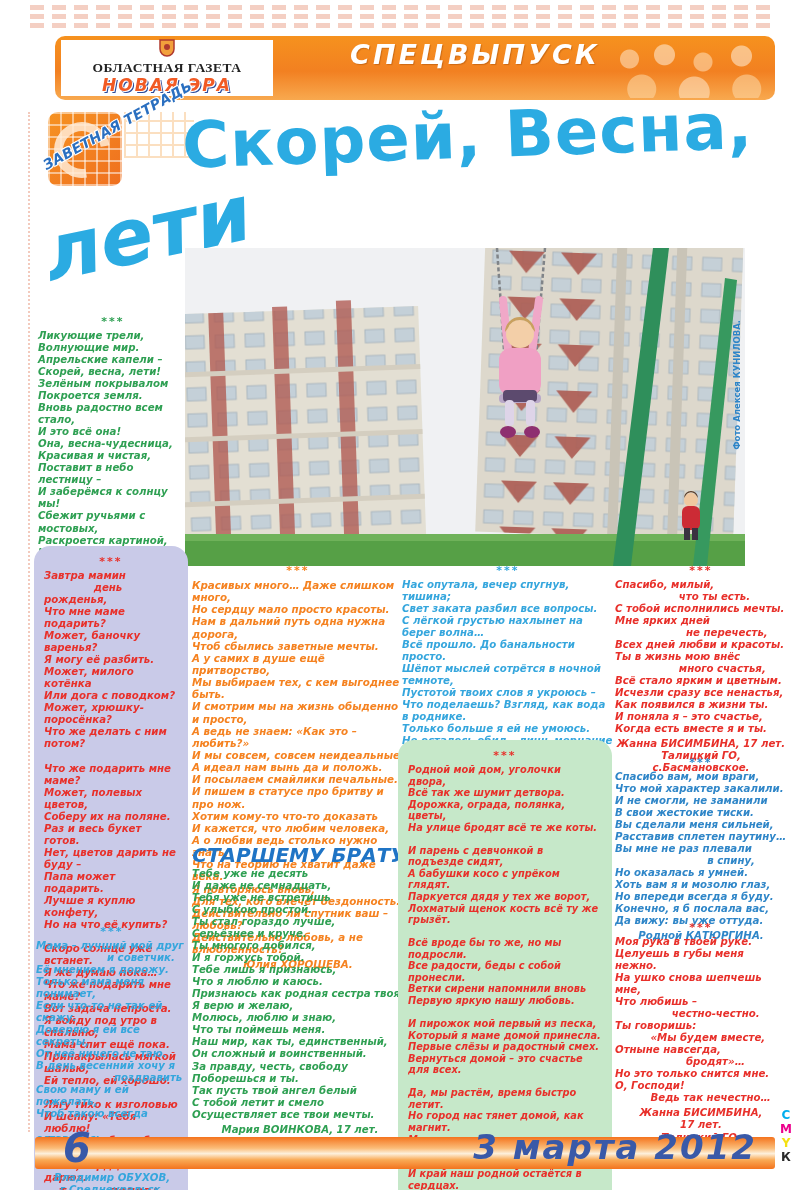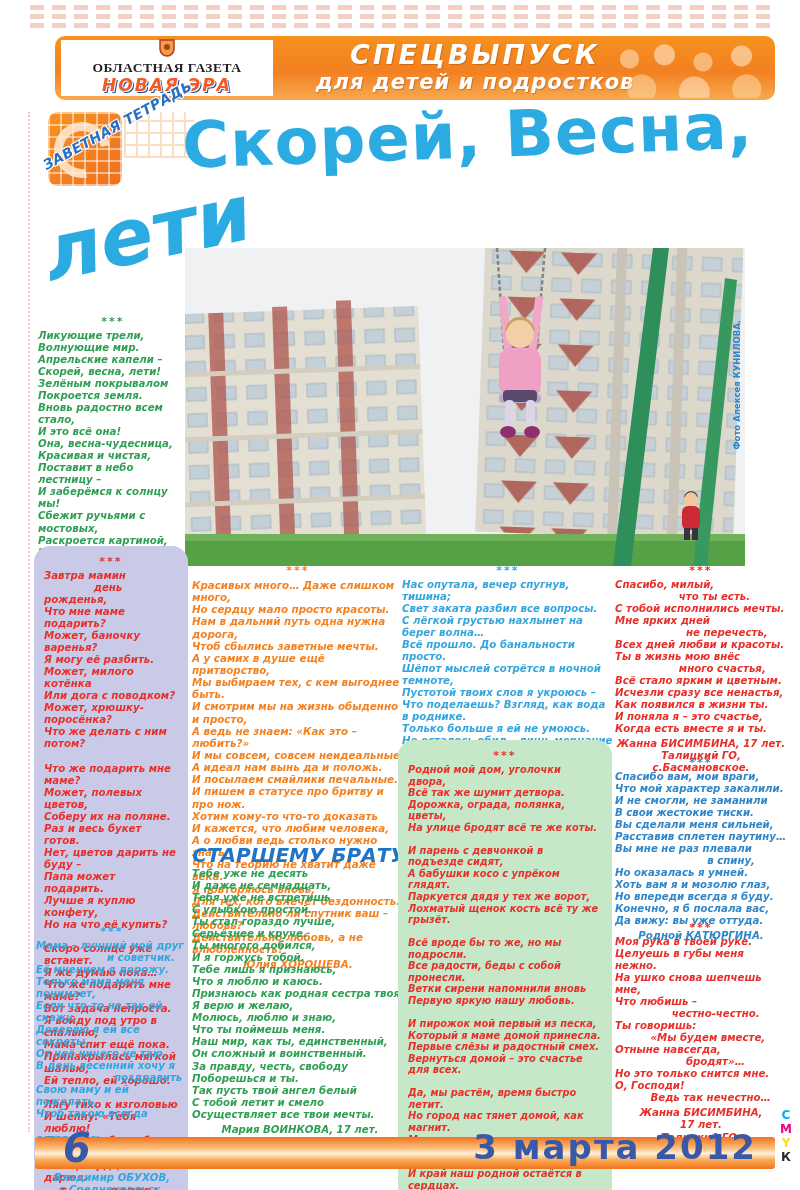--- a/index.html
+++ b/index.html
@@ -85,21 +85,21 @@
   .box-green{background:#c6e8c9;}
   .bratu-head{position:absolute;left:192px;top:843px;width:214px;text-align:center;
     font-size:20px;font-weight:bold;font-style:italic;color:#1f74c5;}
 
   
   .footer-bar{position:absolute;left:35px;top:1137px;width:740px;height:32px;border-radius:3px;
     background:linear-gradient(180deg,#f4731d 0%,#fbbd79 35%,#fdf0dc 52%,#f9a954 72%,#f3731d 100%);}
   .page-num{position:absolute;left:28px;top:-12px;font-size:40px;font-weight:bold;
     font-style:italic;color:#3959a8;}
   .page-date{position:absolute;right:18px;top:-10px;font-size:34px;font-weight:bold;
-    color:#3959a8;letter-spacing:2px;white-space:nowrap;}
+    font-style:italic;color:#3959a8;letter-spacing:2px;white-space:nowrap;}
   .cmyk{position:absolute;right:6px;top:1108px;width:16px;text-align:center;
     font-size:12px;font-weight:bold;line-height:14px;}
   .cmyk span{display:block;}
   .cmyk .c{color:#00aeef;}.cmyk .m{color:#ec008c;}.cmyk .y{color:#f4e011;}.cmyk .k{color:#2b2b2b;}
 </style>
 </head>
 <body>
 
 <div class="page">
   <div class="top-dots"></div>
@@ -109,21 +109,20 @@
     <div class="masthead-box">
       <svg class="crest" viewBox="0 0 20 20">
         <path d="M3 2 h14 v9 a7 7 0 0 1 -7 7 a7 7 0 0 1 -7 -7 z" fill="#f2a03c" stroke="#b03a2e" stroke-width="1.5"></path>
         <circle cx="10" cy="9" r="3" fill="#b03a2e"></circle>
       </svg>
       <div class="masthead-top">ОБЛАСТНАЯ ГАЗЕТА</div>
       <div class="masthead-name">НОВАЯ ЭРА</div>
     </div>
     <div class="special">
       <div class="special-title">СПЕЦВЫПУСК</div>
-      <div class="special-sub">для детей и подростков</div>
     </div>
     <div class="banner-photo"></div>
   </header>
 
   <div class="rubric-art"></div>
   <div class="rubric-art-ext"></div>
   <div class="rubric-label">ЗАВЕТНАЯ ТЕТРАДЬ</div>
 
   <h1 class="title-1">Скорей, Весна,</h1>
   <h1 class="title-2">лети</h1>

